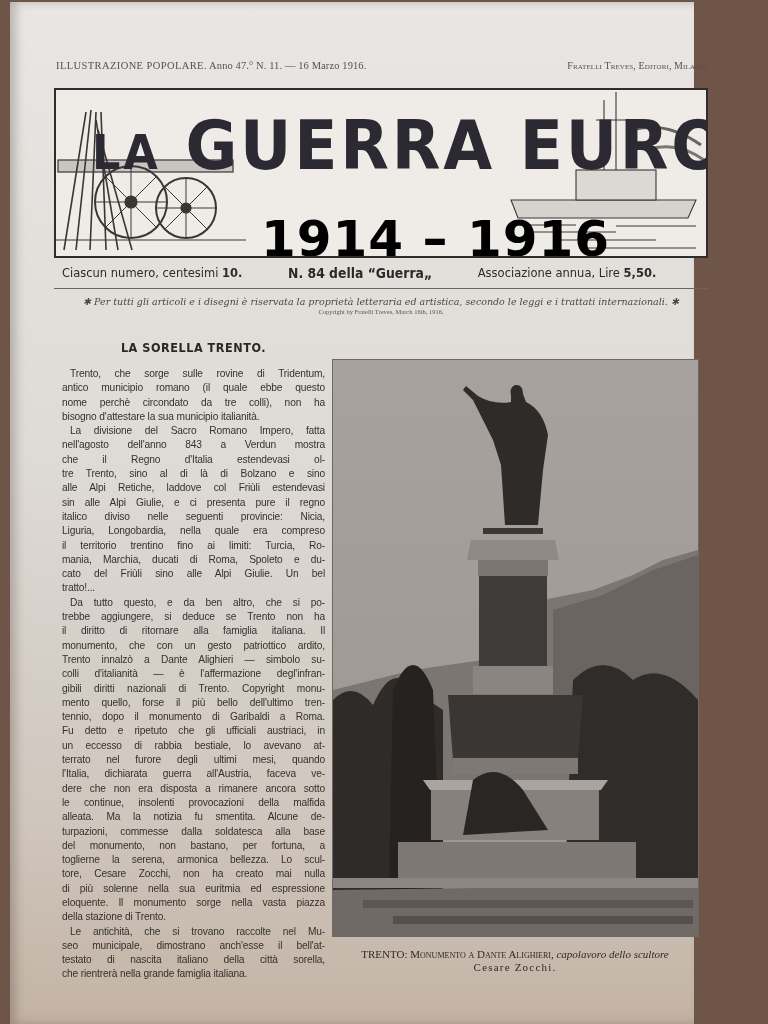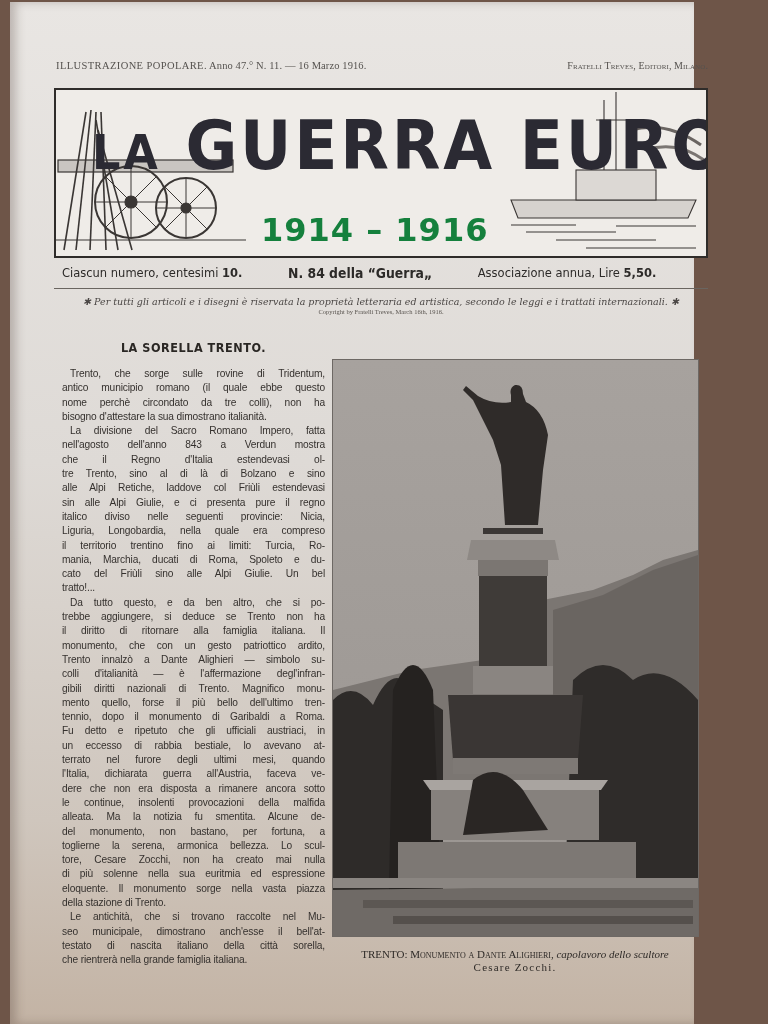--- a/index.html
+++ b/index.html
@@ -34,21 +34,21 @@
       position: absolute; left: 36px; top: 22px;
       font-family: "DejaVu Sans", sans-serif; font-weight: bold;
       font-size: 68px; letter-spacing: 3px; color: #2b2a33;
       line-height: 1; white-space: nowrap;
       transform: scaleX(0.93); transform-origin: left top;
     }
     .title-main .sm { font-size: 48px; }
     .title-years {
       position: absolute; left: 205px; top: 124px;
       font-family: "DejaVu Sans", sans-serif; font-weight: bold;
-      font-size: 32px; color: #15803d; letter-spacing: 1px; line-height: 1;
+      font-size: 50px; color: #000000; letter-spacing: 1px; line-height: 1;
     }
 
     .infoline {
       position: absolute; left: 52px; top: 263px; width: 646px;
       display: flex; justify-content: space-between;
       font-family: "DejaVu Sans", sans-serif; font-size: 12.5px; color: #2c2a28;
       transform: scaleX(0.92); transform-origin: left top;
     }
     .infoline .mid { font-weight: bold; font-size: 13.5px; }
     .infoline b { font-weight: bold; }
@@ -169,49 +169,50 @@
 
   <div class="rights">✱ <span>Per tutti gli articoli e i disegni è riservata la proprietà letteraria ed artistica, secondo le leggi e i trattati internazionali.</span> ✱</div>
   <div class="copyright">Copyright by Fratelli Treves, March 16th, 1916.</div>
 
   <div class="article">
     <h2>LA SORELLA TRENTO.</h2>
     <div id="article-body">
         <div class="line indent">Trento, che sorge sulle rovine di Tridentum,</div>
         <div class="line">antico municipio romano (il quale ebbe questo</div>
         <div class="line">nome perchè circondato da tre colli), non ha</div>
-        <div class="line last">bisogno d'attestare la sua dimostrano italianità.</div>
+        <div class="line last">bisogno d'attestare la sua municipio italianità.</div>
         <div class="line indent">La divisione del Sacro Romano Impero, fatta</div>
         <div class="line">nell'agosto dell'anno 843 a Verdun mostra</div>
         <div class="line">che il Regno d'Italia estendevasi ol-</div>
         <div class="line">tre Trento, sino al di là di Bolzano e sino</div>
         <div class="line">alle Alpi Retiche, laddove col Friùli estendevasi</div>
         <div class="line">sin alle Alpi Giulie, e ci presenta pure il regno</div>
         <div class="line">italico diviso nelle seguenti provincie: Nicia,</div>
         <div class="line">Liguria, Longobardia, nella quale era compreso</div>
         <div class="line">il territorio trentino fino ai limiti: Turcia, Ro-</div>
         <div class="line">mania, Marchia, ducati di Roma, Spoleto e du-</div>
         <div class="line">cato del Friùli sino alle Alpi Giulie. Un bel</div>
         <div class="line last">tratto!...</div>
         <div class="line indent">Da tutto questo, e da ben altro, che si po-</div>
         <div class="line">trebbe aggiungere, si deduce se Trento non ha</div>
         <div class="line">il diritto di ritornare alla famiglia italiana. Il</div>
         <div class="line">monumento, che con un gesto patriottico ardito,</div>
         <div class="line">Trento innalzò a Dante Alighieri — simbolo su-</div>
         <div class="line">colli d'italianità — è l'affermazione degl'infran-</div>
-        <div class="line">gibili diritti nazionali di Trento. Magnifico monu-</div>
+        <div class="line">gibili diritti nazionali di Trento. Copyright monu-</div>
         <div class="line">mento quello, forse il più bello dell'ultimo tren-</div>
         <div class="line">tennio, dopo il monumento di Garibaldi a Roma.</div>
         <div class="line">Fu detto e ripetuto che gli ufficiali austriaci, in</div>
         <div class="line">un eccesso di rabbia bestiale, lo avevano at-</div>
         <div class="line">terrato nel furore degli ultimi mesi, quando</div>
         <div class="line">l'Italia, dichiarata guerra all'Austria, faceva ve-</div>
         <div class="line">dere che non era disposta a rimanere ancora sotto</div>
         <div class="line">le continue, insolenti provocazioni della malfida</div>
         <div class="line">alleata. Ma la notizia fu smentita. Alcune de-</div>
+        <div class="line">turpazioni, commesse dalla soldatesca alla base</div>
         <div class="line">del monumento, non bastano, per fortuna, a</div>
         <div class="line">toglierne la serena, armonica bellezza. Lo scul-</div>
         <div class="line">tore, Cesare Zocchi, non ha creato mai nulla</div>
         <div class="line">di più solenne nella sua euritmia ed espressione</div>
         <div class="line">eloquente. Il monumento sorge nella vasta piazza</div>
         <div class="line last">della stazione di Trento.</div>
         <div class="line indent">Le antichità, che si trovano raccolte nel Mu-</div>
         <div class="line">seo municipale, dimostrano anch'esse il bell'at-</div>
         <div class="line">testato di nascita italiano della città sorella,</div>
         <div class="line last">che rientrerà nella grande famiglia italiana.</div>

